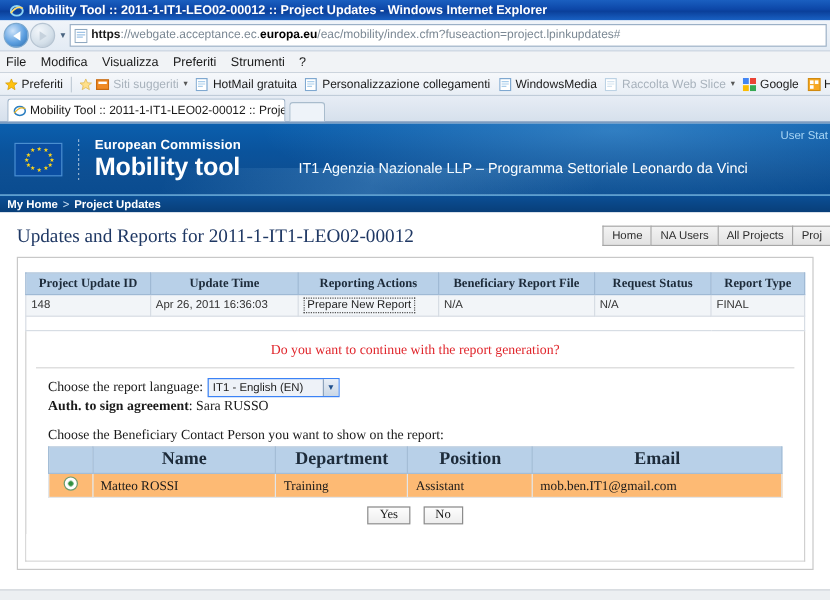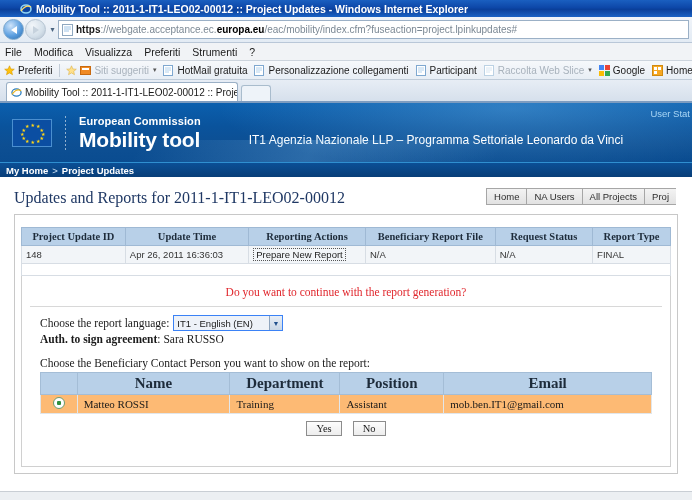--- a/index.html
+++ b/index.html
@@ -14,21 +14,21 @@
     font-size: 11px;
     background: #ffffff;
   }
 
   
   .titlebar {
     height: 17px;
     background: linear-gradient(to bottom, #1a5fc0 0%, #0d47a8 45%, #0a3f9a 55%, #1a62c4 100%);
     display: flex;
     align-items: center;
-    padding: 0 20px;
+    padding: 0 8px;
     color: #ffffff;
     font-size: 10.5px;
     font-weight: bold;
     white-space: nowrap;
     overflow: hidden;
   }
   .ie-logo {
     width: 12px;
     height: 12px;
     margin-right: 4px;
@@ -265,21 +265,21 @@
   .page {
     background: #ffffff;
     padding: 0;
     height: 314px;
     position: relative;
     overflow: hidden;
   }
   .page-title-row {
     display: flex;
     align-items: flex-end;
-    padding: 11px 16px 7px 14px;
+    padding: 11px 0 7px 14px;
   }
   .page-title {
     font-size: 16px;
     color: #1f3864;
     font-family: "Liberation Serif", serif;
     flex: 1 1 auto;
     white-space: nowrap;
   }
   .navbtns { display: flex; flex: 0 0 auto; padding-bottom: 2px; align-items: center; }
   .navbtns .nb {
@@ -516,21 +516,21 @@
           <rect x="0.5" y="0.5" width="9" height="10" fill="#fff" stroke="#7fa8d0"></rect>
           <path d="M2 3h6M2 5h6M2 7h4" stroke="#a9cdeb" stroke-width="0.9"></path>
         </svg></span>
     <span>Personalizzazione collegamenti</span>
   </span>
   <span class="favitem">
     <span class="fav-ico"><svg width="11" height="11" viewBox="0 0 11 11">
           <rect x="0.5" y="0.5" width="9" height="10" fill="#fff" stroke="#7fa8d0"></rect>
           <path d="M2 3h6M2 5h6M2 7h4" stroke="#a9cdeb" stroke-width="0.9"></path>
         </svg></span>
-    <span>Participant</span>
+    <span>WindowsMedia</span>
   </span>
   <span class="favitem dim">
     <span class="fav-ico"><svg width="11" height="11" viewBox="0 0 11 11">
           <rect x="0.5" y="0.5" width="9" height="10" fill="#fff" stroke="#bcd2e4"></rect>
           <path d="M2 3h6M2 5h6M2 7h4" stroke="#d4e3f0" stroke-width="0.9"></path>
         </svg></span>
     <span>Raccolta Web Slice</span>
     <span class="caret">▾</span>
   </span>
   <span class="favitem">

